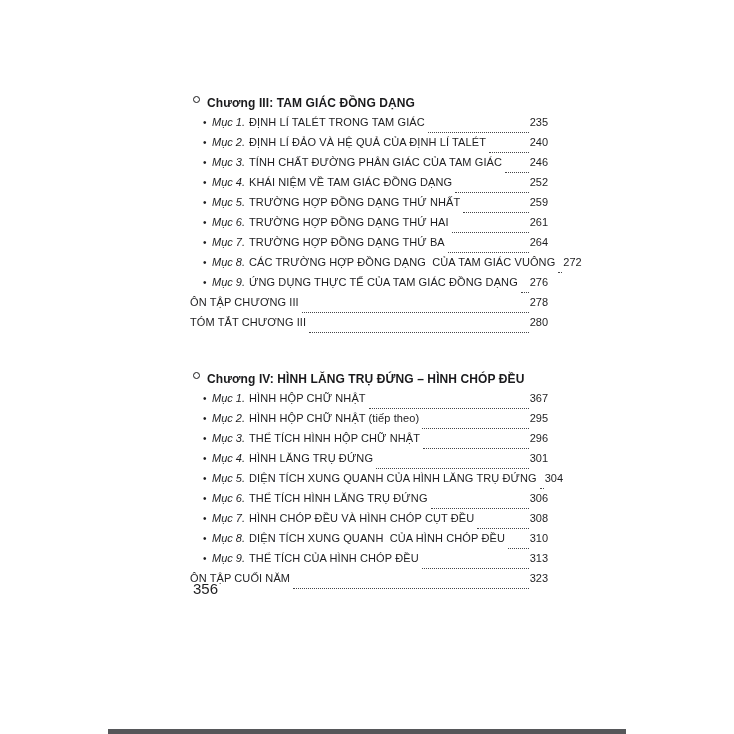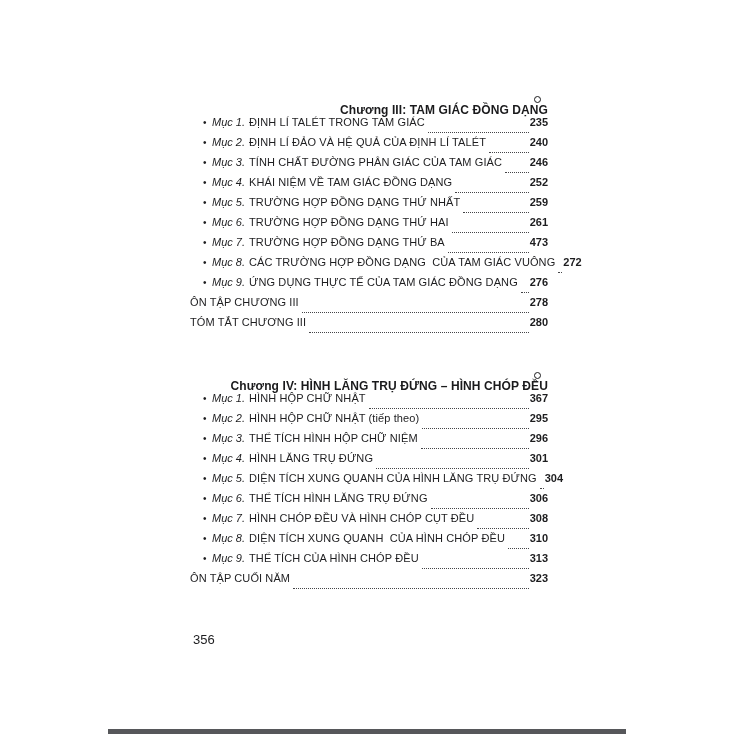--- a/index.html
+++ b/index.html
@@ -21,28 +21,27 @@
     position: absolute;
     left: 190px;
     top: 96px;
     width: 358px;
     color: #1d1d1f;
   }
   .chapter { }
   .chapter + .chapter { margin-top: 36px; }
   .chapter-heading {
     display: flex;
-    align-items: flex-end;
+    align-items: flex-start;
     height: 17px;
     font-size: 12px;
     font-weight: bold;
     color: #1a1a1c;
     letter-spacing: 0.1px;
     white-space: pre;
-    flex-direction: column;
   }
   .circle-bullet {
     flex: none;
     width: 7px;
     height: 7px;
     border: 1.3px solid #1a1a1c;
     border-radius: 50%;
     margin: 0 7px 0 3px;
     box-sizing: border-box;
     background: transparent;
@@ -77,27 +76,26 @@
     flex: 1 1 0;
     min-width: 4px;
     border-bottom: 1.5px dotted #454548;
     margin: 0 1px 3px 3px;
     align-self: stretch;
     height: auto;
   }
   .pagenum {
     flex: none;
     text-align: left;
-    font-weight: bold;
   }
   .folio {
     position: absolute;
     left: 193px;
-    top: 632px;
-    font-size: 13px;
+    top: 580px;
+    font-size: 15px;
     color: #1d1d1f;
   }
   .book-edge {
     position: absolute;
     left: 108px;
     top: 729px;
     width: 518px;
     height: 4.5px;
     background: #56575a;
   }
@@ -155,21 +153,21 @@
             <span class="prefix">Mục 6.</span>
             <span class="title">TRƯỜNG HỢP ĐỒNG DẠNG THỨ HAI</span>
             <span class="leader"></span>
             <span class="pagenum">261</span>
           </div>
           <div class="trow">
             <span class="bullet">•</span>
             <span class="prefix">Mục 7.</span>
             <span class="title">TRƯỜNG HỢP ĐỒNG DẠNG THỨ BA</span>
             <span class="leader"></span>
-            <span class="pagenum">473</span>
+            <span class="pagenum">264</span>
           </div>
           <div class="trow">
             <span class="bullet">•</span>
             <span class="prefix">Mục 8.</span>
             <span class="title">CÁC TRƯỜNG HỢP ĐỒNG DẠNG  CỦA TAM GIÁC VUÔNG</span>
             <span class="leader"></span>
             <span class="pagenum">272</span>
           </div>
           <div class="trow">
             <span class="bullet">•</span>
@@ -207,21 +205,21 @@
           <div class="trow">
             <span class="bullet">•</span>
             <span class="prefix">Mục 2.</span>
             <span class="title">HÌNH HỘP CHỮ NHẬT (tiếp theo)</span>
             <span class="leader"></span>
             <span class="pagenum">295</span>
           </div>
           <div class="trow">
             <span class="bullet">•</span>
             <span class="prefix">Mục 3.</span>
-            <span class="title">THỂ TÍCH HÌNH HỘP CHỮ NIỆM</span>
+            <span class="title">THỂ TÍCH HÌNH HỘP CHỮ NHẬT</span>
             <span class="leader"></span>
             <span class="pagenum">296</span>
           </div>
           <div class="trow">
             <span class="bullet">•</span>
             <span class="prefix">Mục 4.</span>
             <span class="title">HÌNH LĂNG TRỤ ĐỨNG</span>
             <span class="leader"></span>
             <span class="pagenum">301</span>
           </div>

